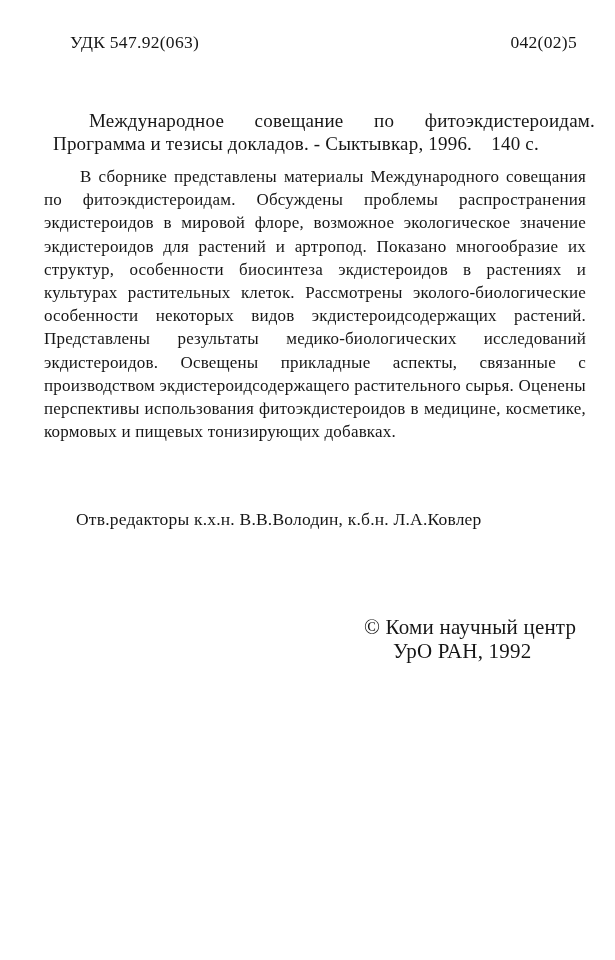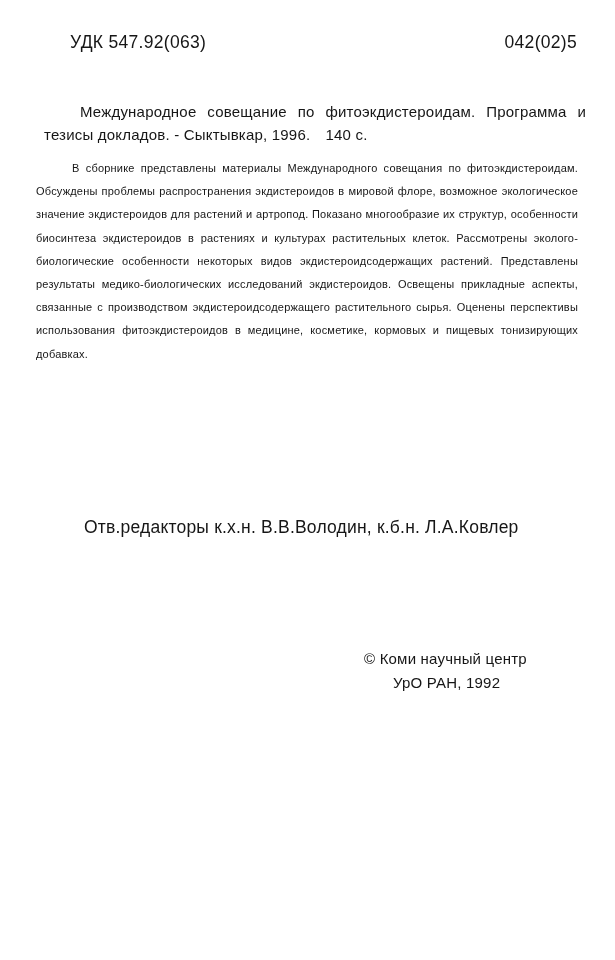--- a/index.html
+++ b/index.html
@@ -5,74 +5,73 @@
   html, body {
     margin: 0;
     padding: 0;
     background: #ffffff;
   }
   .page {
     position: relative;
     width: 615px;
     height: 700px;
     background: #ffffff;
-    font-family: Liberation Sans, sans-serif;
+    font-family: Liberation Serif, serif;
     color: #161616;
     overflow: hidden;
   }
   .header-row {
     position: absolute;
     top: 32px;
     left: 70px;
     right: 38px;
     display: flex;
     justify-content: space-between;
     font-size: 17.5px;
     letter-spacing: 0.3px;
   }
   .citation {
     position: absolute;
     top: 92px;
     left: 36px;
     width: 542px;
-    margin: 8px;
-    font-size: 15px;
+    margin: 17px;
+    font-size: 19px;
     line-height: 23px;
     text-align: justify;
     text-indent: 36px;
     letter-spacing: 0.2px;
   }
   .abstract {
     position: absolute;
     top: 157px;
     left: 36px;
     width: 542px;
-    margin: 0;
-    font-size: 11px;
+    margin: 8px;
+    font-size: 17px;
     line-height: 23.2px;
     text-align: justify;
     text-indent: 36px;
     letter-spacing: 0.2px;
   }
   .editors {
     position: absolute;
     top: 505px;
     left: 72px;
-    margin: 12px;
+    margin: 4px;
     font-size: 17.5px;
     letter-spacing: 0.2px;
   }
   .copyright {
     position: absolute;
     top: 615px;
     left: 364px;
-    font-size: 15px;
+    font-size: 21px;
     line-height: 24px;
     letter-spacing: 0.2px;
-    margin-top: 32px;
   }
   .copyright .cr-line2 {
     padding-left: 29px;
   }
 </style>
 </head>
 <body>
 
 <div class="page">
 

